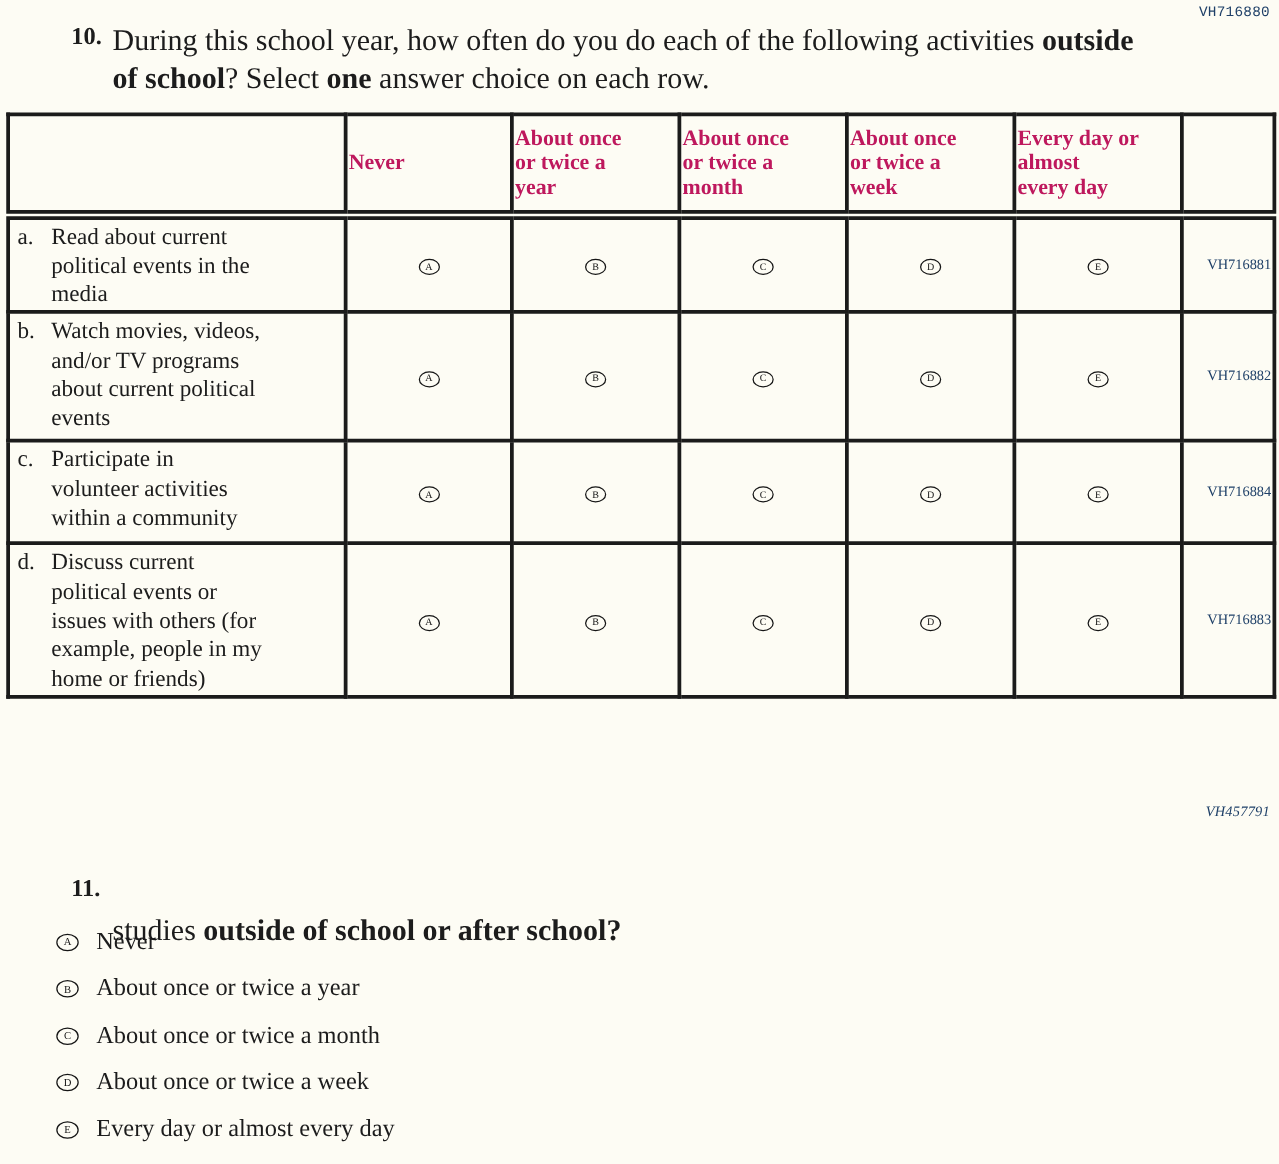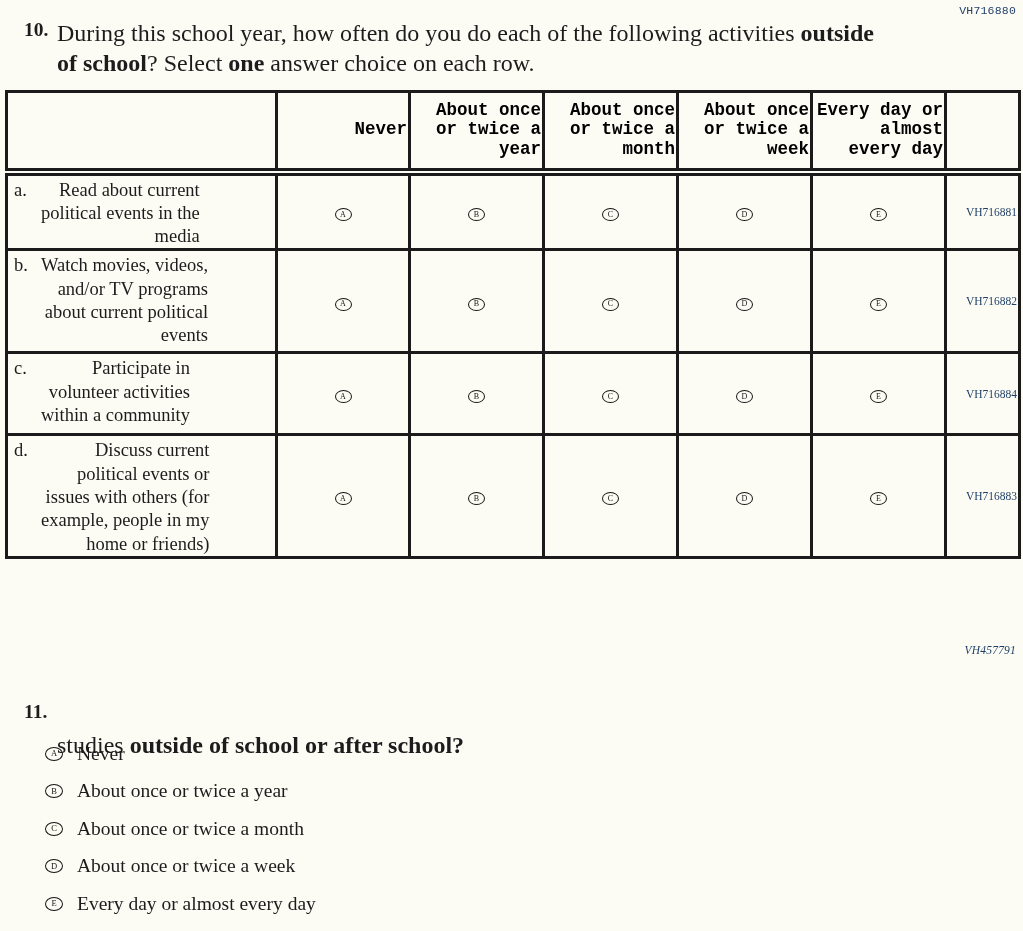--- a/index.html
+++ b/index.html
@@ -13,49 +13,48 @@
   }
   .vh {
     position:absolute;
     font-size:11.5px;
     color:#1f4068;
     letter-spacing:.2px;
   }
   .vh-top { top:4px; right:7px;font-family:Liberation Mono, monospace; }
   .vh-mid { top:644px; right:7px;font-style:italic; }
 
-  .qblock { position:absolute; display:flex; }
+  .qblock { position:absolute; display:flex;margin-left:33px; }
   .q10 { top:19px; left:24px; }
   .q11 { top:701px; left:24px; }
   .qnum { font-weight:bold; font-size:19.5px; width:33px; flex:none; }
   .qtext { font-size:24px; line-height:1.24; max-width:900px; }
   .qtext b { font-weight:bold; }
 
   table.matrix {
     position:absolute; top:90px; left:5px;
     border-collapse:collapse; table-layout:fixed;
   }
   .matrix th, .matrix td { border:3px solid #1b1b1b; }
   .matrix thead tr { height:80px; }
   .matrix thead th {
     border-bottom:8px double #1b1b1b;
-    font-size:17.5px; font-weight:bold; color:#000000;
-    text-align:right; vertical-align:middle;
+    font-size:17.5px; font-weight:bold; color:#be185d;
+    text-align:left; vertical-align:middle;
     white-space:pre-line; line-height:1.12;
     padding:2px 1px;
-    font-family:Liberation Mono, monospace;
   }
   .matrix tbody tr:nth-child(1){ height:77px; }
   .matrix tbody tr:nth-child(2){ height:103px; }
   .matrix tbody tr:nth-child(3){ height:82px; }
   .matrix tbody tr:nth-child(4){ height:113px; }
   td.stem { vertical-align:top; padding:3px 4px 0 6px; font-size:18.5px; line-height:1.26; }
   .stemwrap { display:flex; }
   .rowletter { width:27px; flex:none; }
-  .stemtext { white-space:pre-line;text-align:right; }
+  .stemtext { white-space:pre-line; }
   td.opt { text-align:center; vertical-align:middle; }
   td.vhcell {
     text-align:right; vertical-align:middle;
     font-size:11.5px; color:#1f4068; padding:0 1px;
   }
   .bubble {
     display:inline-flex; align-items:center; justify-content:center;
     width:17px; height:13px;
     border:1.6px solid #151515; border-radius:50%;
     font-size:8px; line-height:1; color:#151515;

